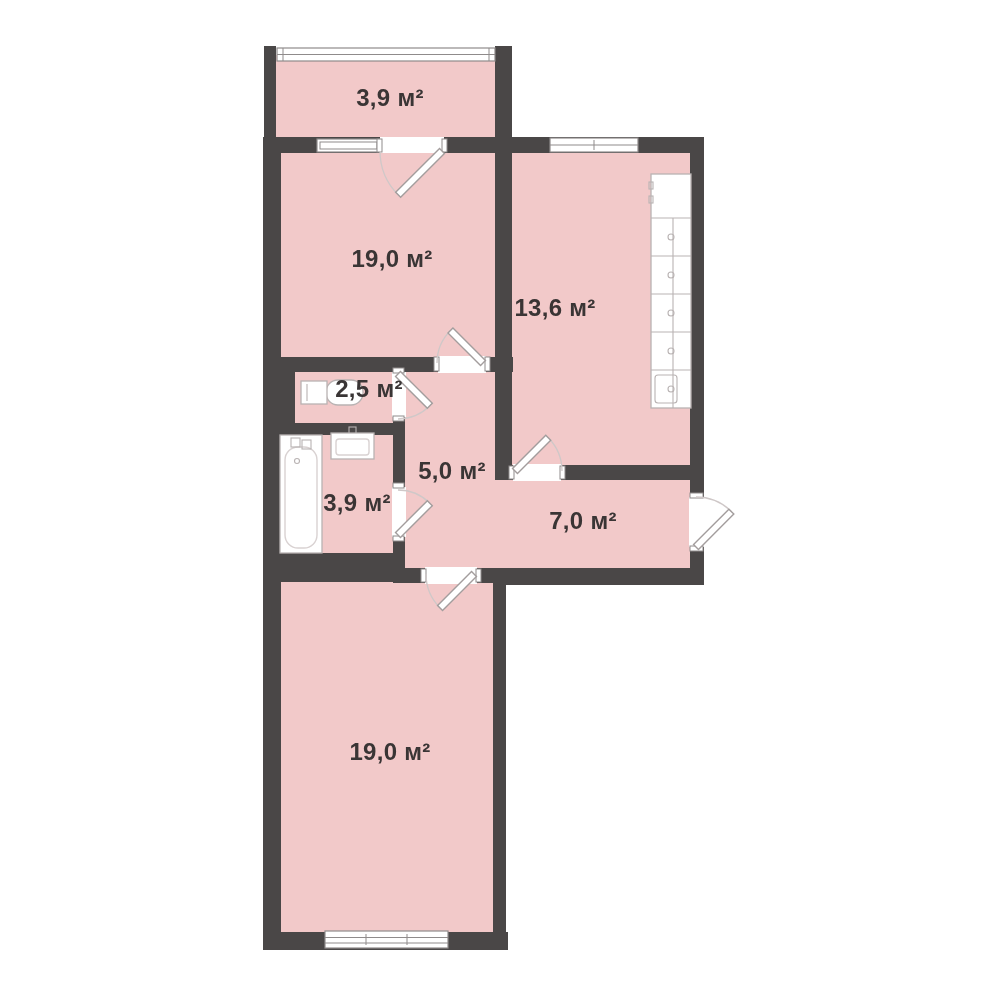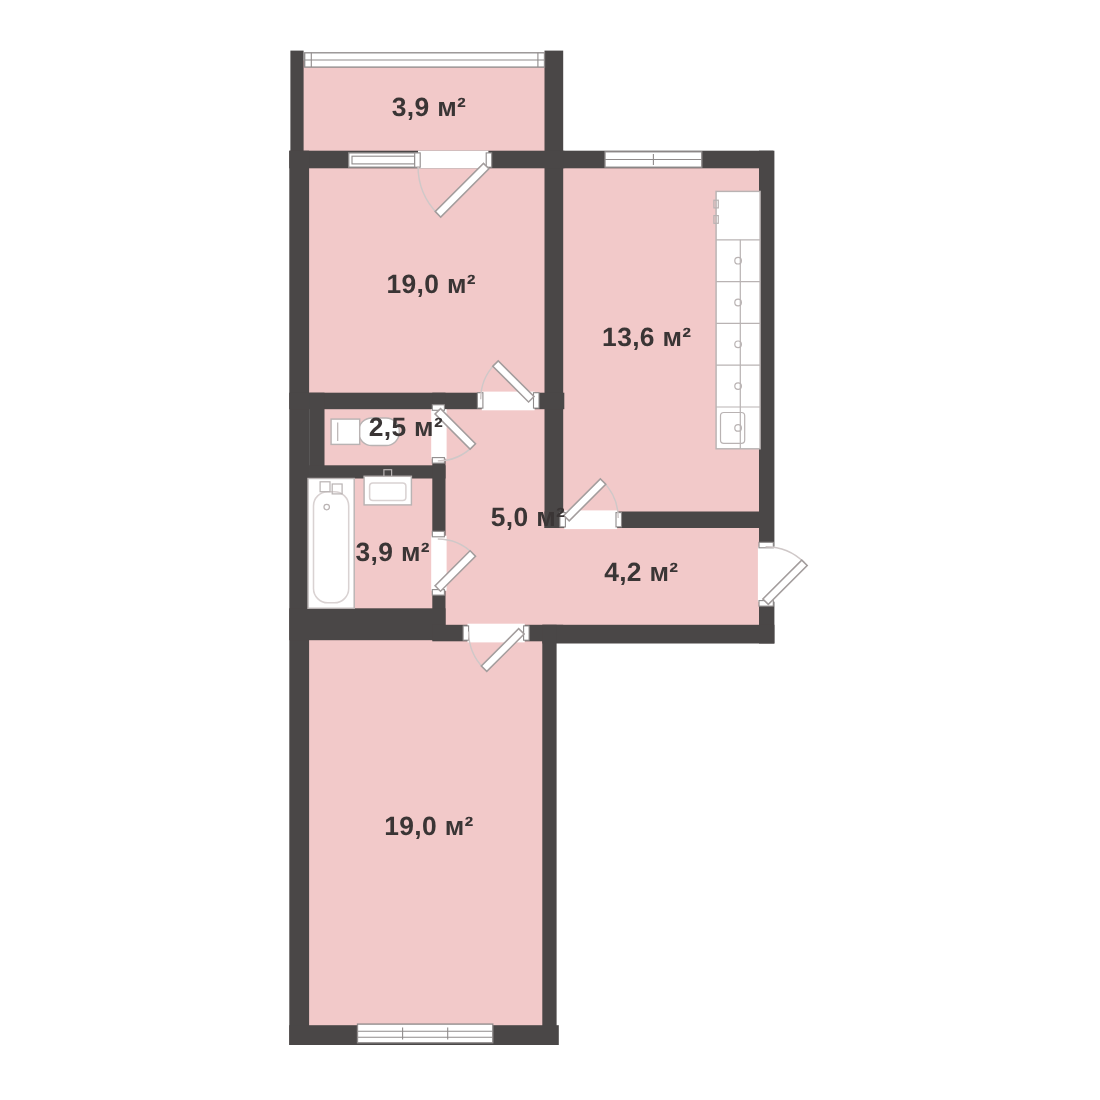--- a/index.html
+++ b/index.html
@@ -178,19 +178,19 @@
         <circle class="fixl" cx="671" cy="389" r="3"></circle>
         <rect class="fixl" x="655" y="375" width="22" height="28" rx="3"></rect>
         <rect class="fixl" x="649" y="182" width="4" height="7"></rect>
         <rect class="fixl" x="649" y="196" width="4" height="7"></rect>
       </g>
     </g>
   </svg>
 
   <div class="room-label" style="left:390px;top:98px">3,9 м²</div>
   <div class="room-label" style="left:392px;top:259px">19,0 м²</div>
-  <div class="room-label" style="left:588px;top:308px">13,6 м²</div>
+  <div class="room-label" style="left:555px;top:308px">13,6 м²</div>
   <div class="room-label" style="left:369px;top:389px">2,5 м²</div>
-  <div class="room-label" style="left:480px;top:471px">5,0 м²</div>
+  <div class="room-label" style="left:452px;top:471px">5,0 м²</div>
   <div class="room-label" style="left:357px;top:503px">3,9 м²</div>
-  <div class="room-label" style="left:583px;top:521px">4,2 м²</div>
+  <div class="room-label" style="left:583px;top:521px">7,0 м²</div>
   <div class="room-label" style="left:390px;top:752px">19,0 м²</div>
 </div>
 
 </body></html>

